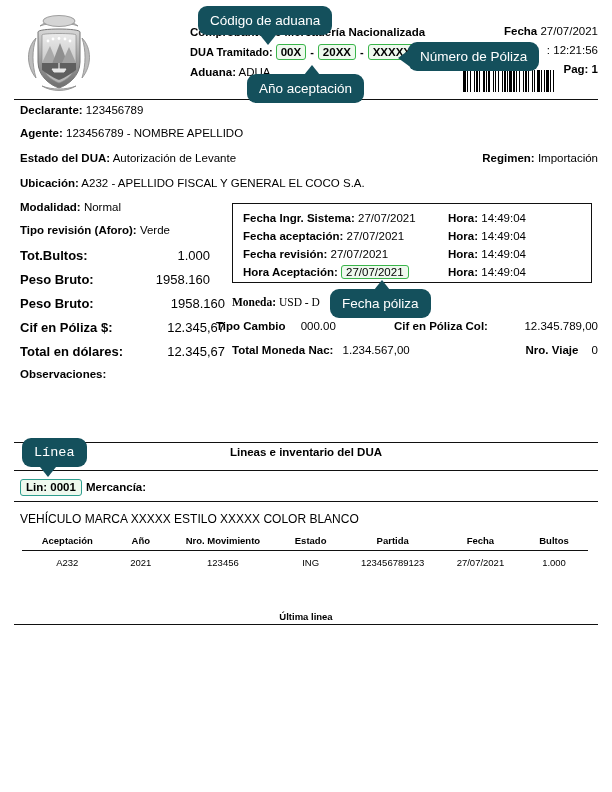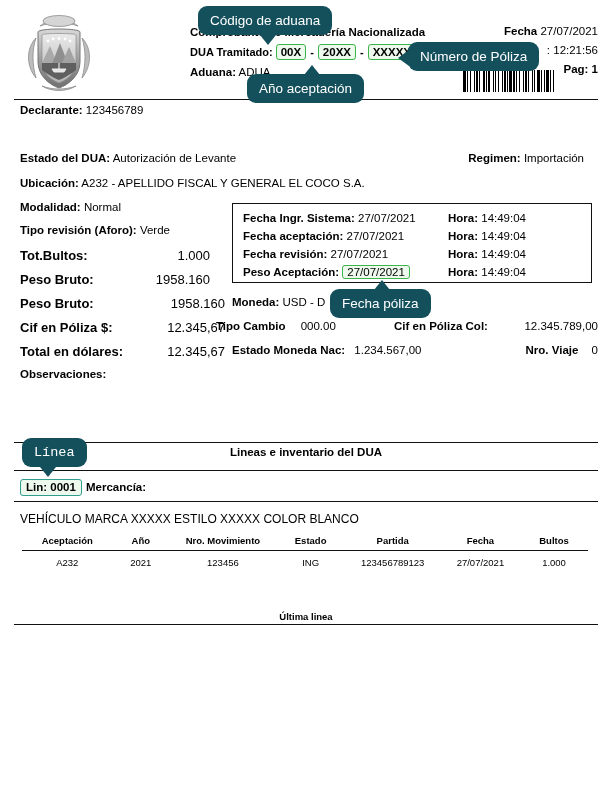--- a/index.html
+++ b/index.html
@@ -383,26 +383,30 @@
       </div>
   </div>
 
   <div class="rule" style="top:99px;"></div>
 
   <div class="field" style="left:20px; top:104px;">
     <span class="lbl">Declarante:</span>
     <span class="val">123456789</span>
   </div>
 
+  <div class="field" style="left:20px; top:127px;">
+    <span class="lbl">Agente:</span>
+    <span class="val">123456789 - NOMBRE APELLIDO</span>
+  </div>
 
   <div class="field" style="left:20px; top:152px;">
     <span class="lbl">Estado del DUA:</span>
     <span class="val">Autorización de Levante</span>
   </div>
-  <div class="field" style="right:28px; top:152px;">
+  <div class="field" style="right:14px; top:152px;">
     <span class="lbl">Regimen:</span>
     <span class="val">Importación</span>
   </div>
 
   <div class="field" style="left:20px; top:177px;">
     <span class="lbl">Ubicación:</span>
     <span class="val">A232 - APELLIDO FISCAL Y GENERAL EL COCO S.A.</span>
   </div>
 
   <div class="field" style="left:20px; top:201px;">
@@ -437,38 +441,38 @@
 
   <div class="numrow" style="left:20px; top:344px; width:205px;">
     <span class="lbl">Total en dólares:</span>
     <span class="num" style="right:0; top:0;">12.345,67</span>
   </div>
 
   <div class="field" style="left:20px; top:368px;">
     <span class="lbl">Observaciones:</span>
   </div>
 
-  <div class="field" style="left:232px; top:296px;">
+  <div class="field" style="left:232px; top:296px;font-family:Liberation Serif, serif;">
     <span class="lbl">Moneda:</span>
     <span class="val">USD - D</span>
   </div>
 
   <div class="field" style="left:216px; top:320px;">
     <span class="lbl">Tipo Cambio</span>
     <span class="val" style="padding-left:12px;">000.00</span>
   </div>
   <div class="field" style="left:394px; top:320px;">
     <span class="lbl">Cif en Póliza Col:</span>
   </div>
   <div class="field" style="right:14px; top:320px;">
     <span class="val">12.345.789,00</span>
   </div>
 
   <div class="field" style="left:232px; top:344px;">
-    <span class="lbl">Estado Moneda Nac:</span>
+    <span class="lbl">Total Moneda Nac:</span>
     <span class="val" style="padding-left:6px;">1.234.567,00</span>
   </div>
   <div class="field" style="right:14px; top:344px;">
     <span class="lbl">Nro. Viaje</span>
     <span class="val" style="padding-left:10px;">0</span>
   </div>
 
   <div class="datebox">
     <div class="dbrow">
       <span class="lbl">Fecha Ingr. Sistema:</span>
@@ -488,21 +492,21 @@
     </div>
     <div class="dbrow">
       <span class="lbl">Fecha revisión:</span>
       <span class="val">27/07/2021</span>
       <span class="hora">
         <span class="lbl">Hora:</span>
         <span class="val">14:49:04</span>
       </span>
     </div>
     <div class="dbrow">
-      <span class="lbl">Peso Aceptación:</span>
+      <span class="lbl">Hora Aceptación:</span>
       <span class="val hl">27/07/2021</span>
       <span class="hora">
         <span class="lbl">Hora:</span>
         <span class="val">14:49:04</span>
       </span>
     </div>
   </div>
 
   <div class="rule" style="top:442px;"></div>
   <div class="section-title">Lineas e inventario del DUA</div>

